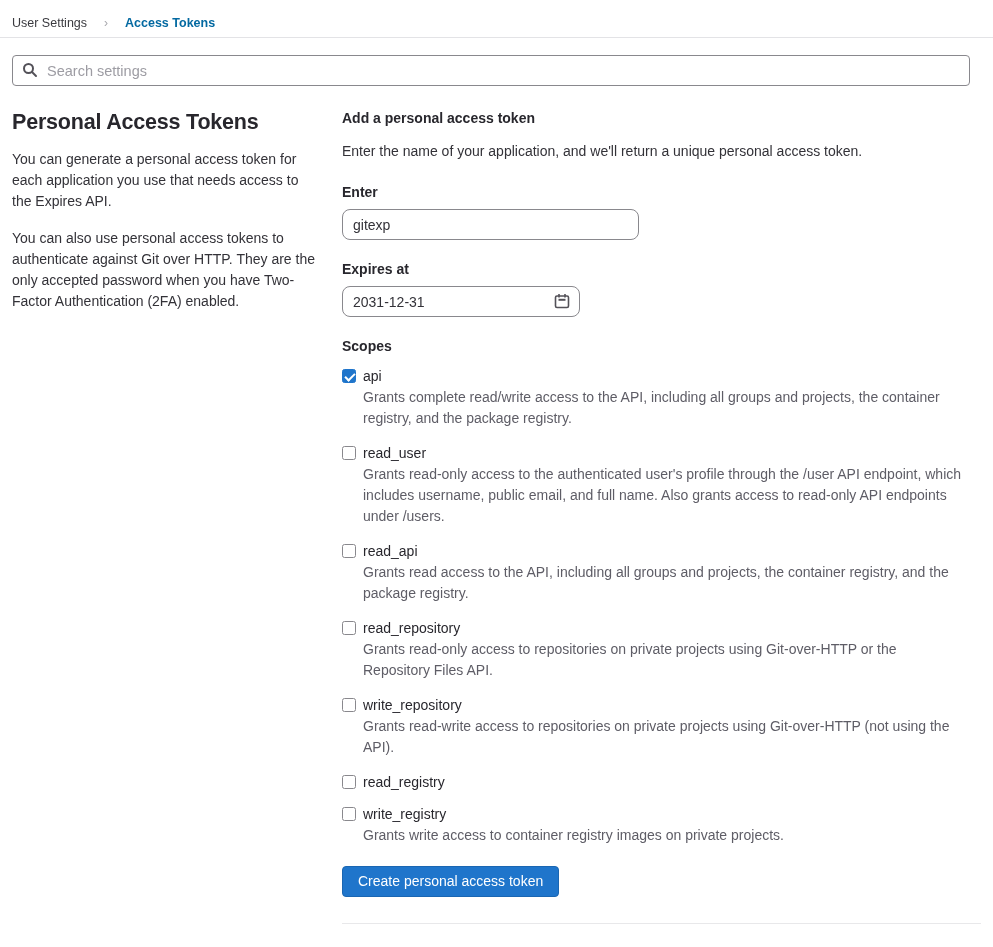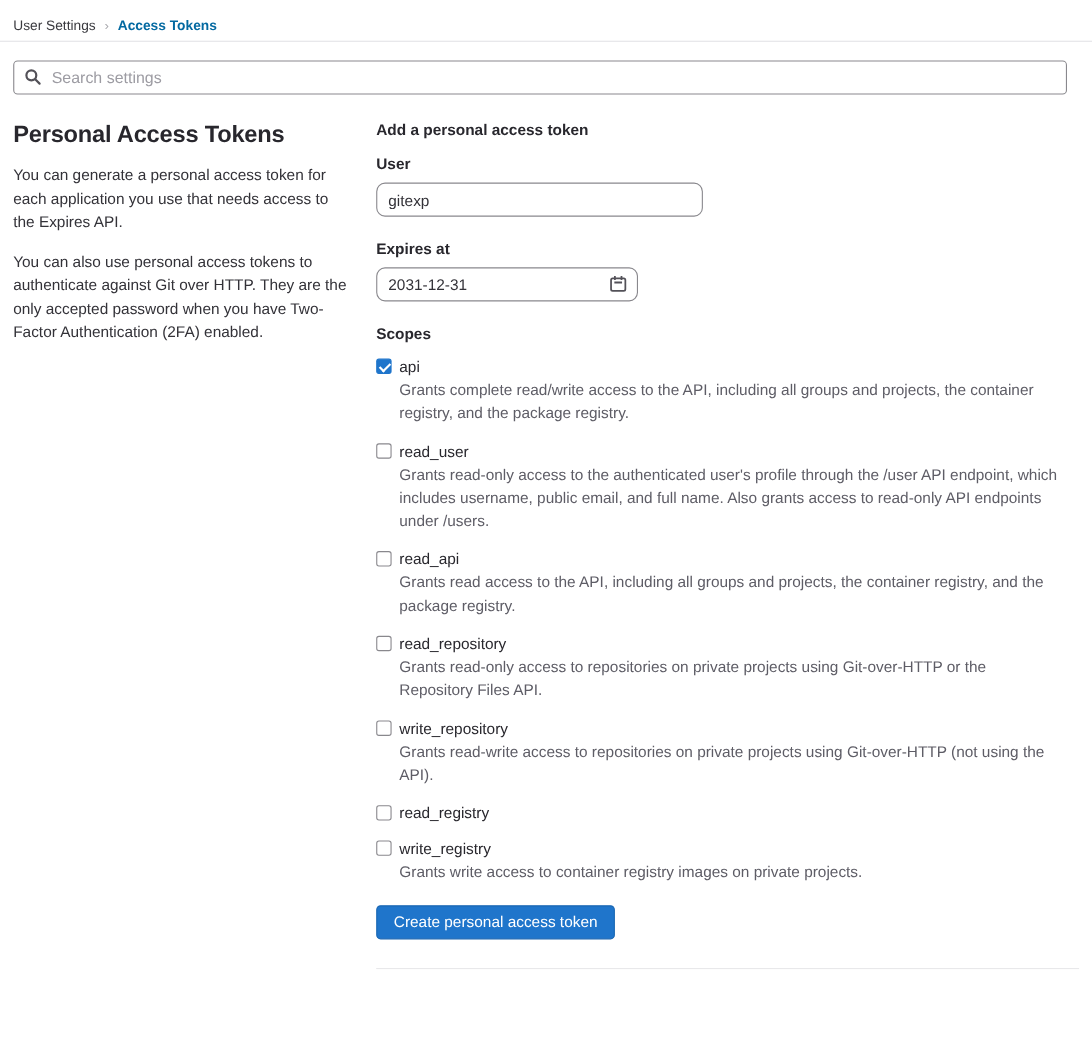--- a/index.html
+++ b/index.html
@@ -12,21 +12,21 @@
   }
 
   
   .topbar {
     padding: 8px 12px 0 12px;
     height: 38px;
     border-bottom: 1px solid #e3e3e6;
     display: flex;
     align-items: center;
   }
-  .breadcrumb { display: flex; gap: 8px; font-size: 12.5px; }
+  .breadcrumb { display: flex; gap: 17px; font-size: 12.5px; }
   .breadcrumb a.crumb-link { color: #3a3a3f; text-decoration: none; cursor: pointer; }
   .breadcrumb .crumb-sep { color: #a8a8ad; font-size: 12px; line-height: 1; margin-top: 1px; }
   .breadcrumb .crumb-current { color: #0369a1; font-weight: bold; }
 
   
   .search-wrap { margin: 17px 12px 12px 12px; position: relative; }
   .search-input {
     width: 958px;
     height: 31px;
     border: 1px solid #89888d;
@@ -181,23 +181,24 @@
 <div class="content">
 
   <aside class="left-col">
     <h1>Personal Access Tokens</h1>
     <p>You can generate a personal access token for each application you use that needs access to the Expires API.</p>
     <p>You can also use personal access tokens to authenticate against Git over HTTP. They are the only accepted password when you have Two-Factor Authentication (2FA) enabled.</p>
   </aside>
 
   <main class="right-col">
     <div class="form-heading">Add a personal access token</div>
+    <p class="form-desc">Enter the name of your application, and we'll return a unique personal access token.</p>
 
     <div class="field-group">
-      <label class="field-label">User</label>
+      <label class="field-label">Enter</label>
       <input class="text-input name-input" type="text" value="gitexp" style="">
     </div>
 
     <div class="field-group">
       <label class="field-label">Expires at</label>
       <span class="date-wrap">
         <input class="text-input date-input" type="text" value="2031-12-31" style="">
         <svg class="calendar-icon" viewBox="0 0 16 16" fill="none" stroke="currentColor" stroke-width="1.6">
           <rect x="1.5" y="3" width="13" height="11.5" rx="1.5"></rect>
           <line x1="5" y1="1" x2="5" y2="4.5"></line>

